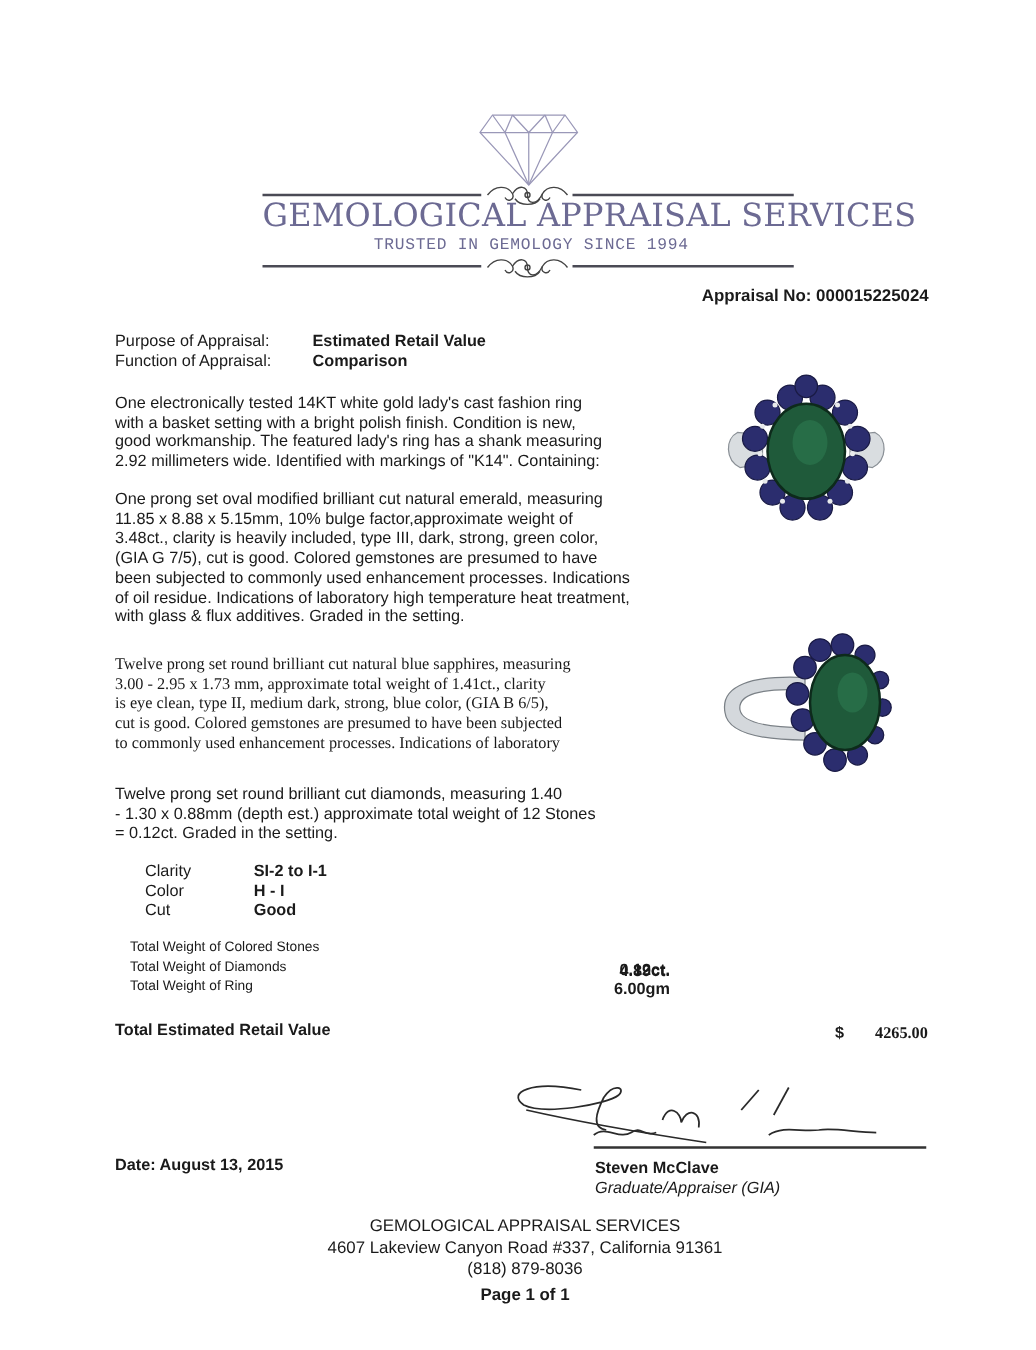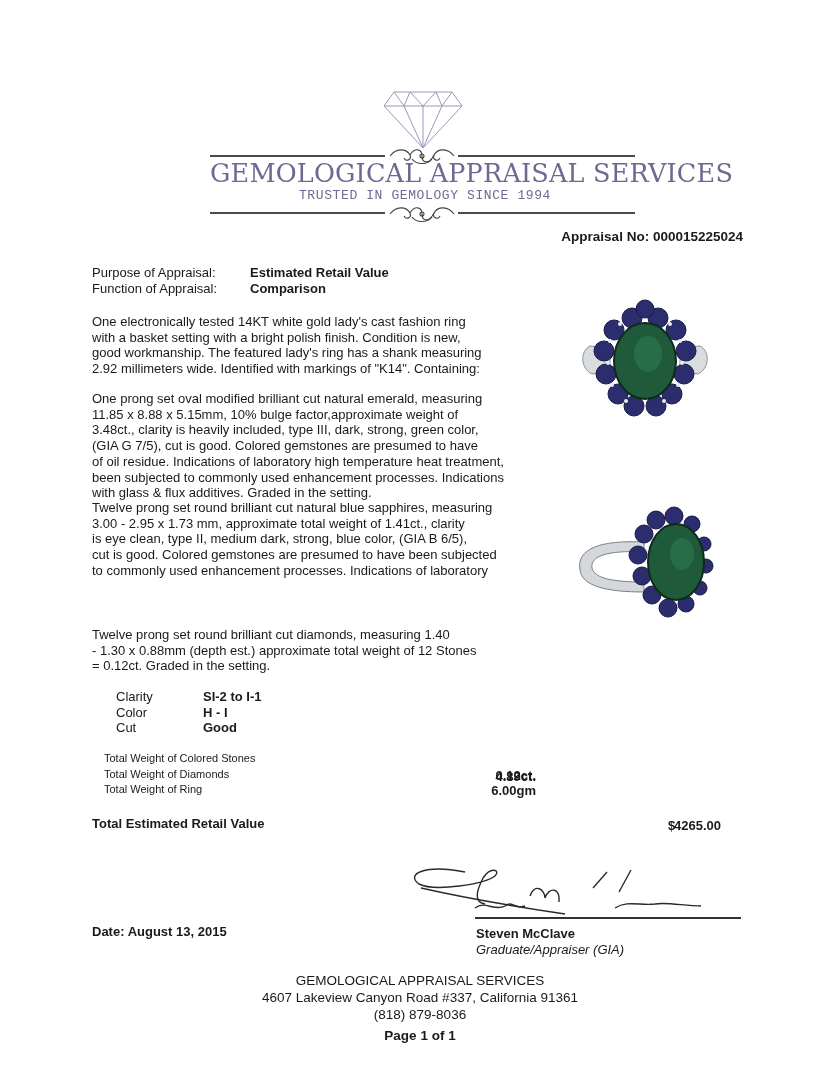--- a/index.html
+++ b/index.html
@@ -85,26 +85,26 @@
   <div>with a basket setting with a bright polish finish. Condition is new,</div>
   <div>good workmanship. The featured lady's ring has a shank measuring</div>
   <div>2.92 millimeters wide. Identified with markings of "K14".  Containing:</div>
 </div>
 
 <div class="abs para" style="top:391px;">
   <div>One prong set oval modified brilliant cut natural emerald, measuring</div>
   <div>11.85 x 8.88 x 5.15mm, 10% bulge factor,approximate weight of</div>
   <div>3.48ct., clarity is heavily included, type III, dark, strong, green color,</div>
   <div>(GIA G 7/5), cut is good. Colored gemstones are presumed to have</div>
+  <div>been subjected to commonly used enhancement processes. Indications</div>
   <div>of oil residue. Indications of laboratory high temperature heat treatment,</div>
-  <div>been subjected to commonly used enhancement processes. Indications</div>
   <div>with glass &amp; flux additives. Graded in the setting.</div>
 </div>
 
-<div class="abs para" style="top:500px;">
+<div class="abs para" style="top:523px;font-family:Liberation Serif, serif;">
   <div>Twelve prong set round brilliant cut natural blue sapphires, measuring</div>
   <div>3.00 - 2.95 x 1.73 mm, approximate total weight of 1.41ct., clarity</div>
   <div>is eye clean, type II, medium dark, strong, blue color, (GIA B 6/5),</div>
   <div>cut is good. Colored gemstones are presumed to have been subjected</div>
   <div>to commonly used enhancement processes. Indications of laboratory</div>
 </div>
 
 <div class="abs para" style="top:627px;">
   <div>Twelve prong set round brilliant cut diamonds, measuring 1.40</div>
   <div>- 1.30 x 0.88mm (depth est.) approximate total weight of 12 Stones</div>
@@ -124,21 +124,21 @@
   <div class="abs tot-label" style="left:92px; top:752px;">Total Weight of Colored Stones</div>
   <div class="abs tot-val" style="left:456px; top:752px;margin-top:17px;">4.89ct.</div>
   <div class="abs tot-label" style="left:92px; top:768px;">Total Weight of Diamonds</div>
   <div class="abs tot-val" style="left:456px; top:768px;">0.12ct.</div>
   <div class="abs tot-label" style="left:92px; top:783px;">Total Weight of Ring</div>
   <div class="abs tot-val" style="left:456px; top:783px;">6.00gm</div>
 </div>
 
 <div class="abs bold" style="left:92px; top:816px; font-size:13px;">Total Estimated Retail Value</div>
 <div class="abs bold" style="left:668px; top:818px; font-size:13px;">$</div>
-<div class="abs bold" style="left:674px; top:818px; font-size:13px;">4265.00</div>
+<div class="abs bold" style="left:700px; top:818px; font-size:13px;font-family:Liberation Serif, serif;">4265.00</div>
 
 <svg class="abs ring-img" style="left:570px; top:296px; width:150px; height:140px;" viewBox="0 0 150 140">
   <path d="M20,50 C10,55 10,72 22,78 L40,75 L40,52 Z" fill="#d9dde0" stroke="#8a9096" stroke-width="1"></path>
   <path d="M130,50 C140,55 140,72 128,78 L110,75 L110,52 Z" fill="#d9dde0" stroke="#8a9096" stroke-width="1"></path>
   <g fill="#2b2d6e" stroke="#1a1b45" stroke-width="1">
     <circle cx="62" cy="22" r="10"></circle>
     <circle cx="88" cy="22" r="10"></circle>
     <circle cx="44" cy="34" r="10"></circle>
     <circle cx="106" cy="34" r="10"></circle>
     <circle cx="34" cy="55" r="10"></circle>

